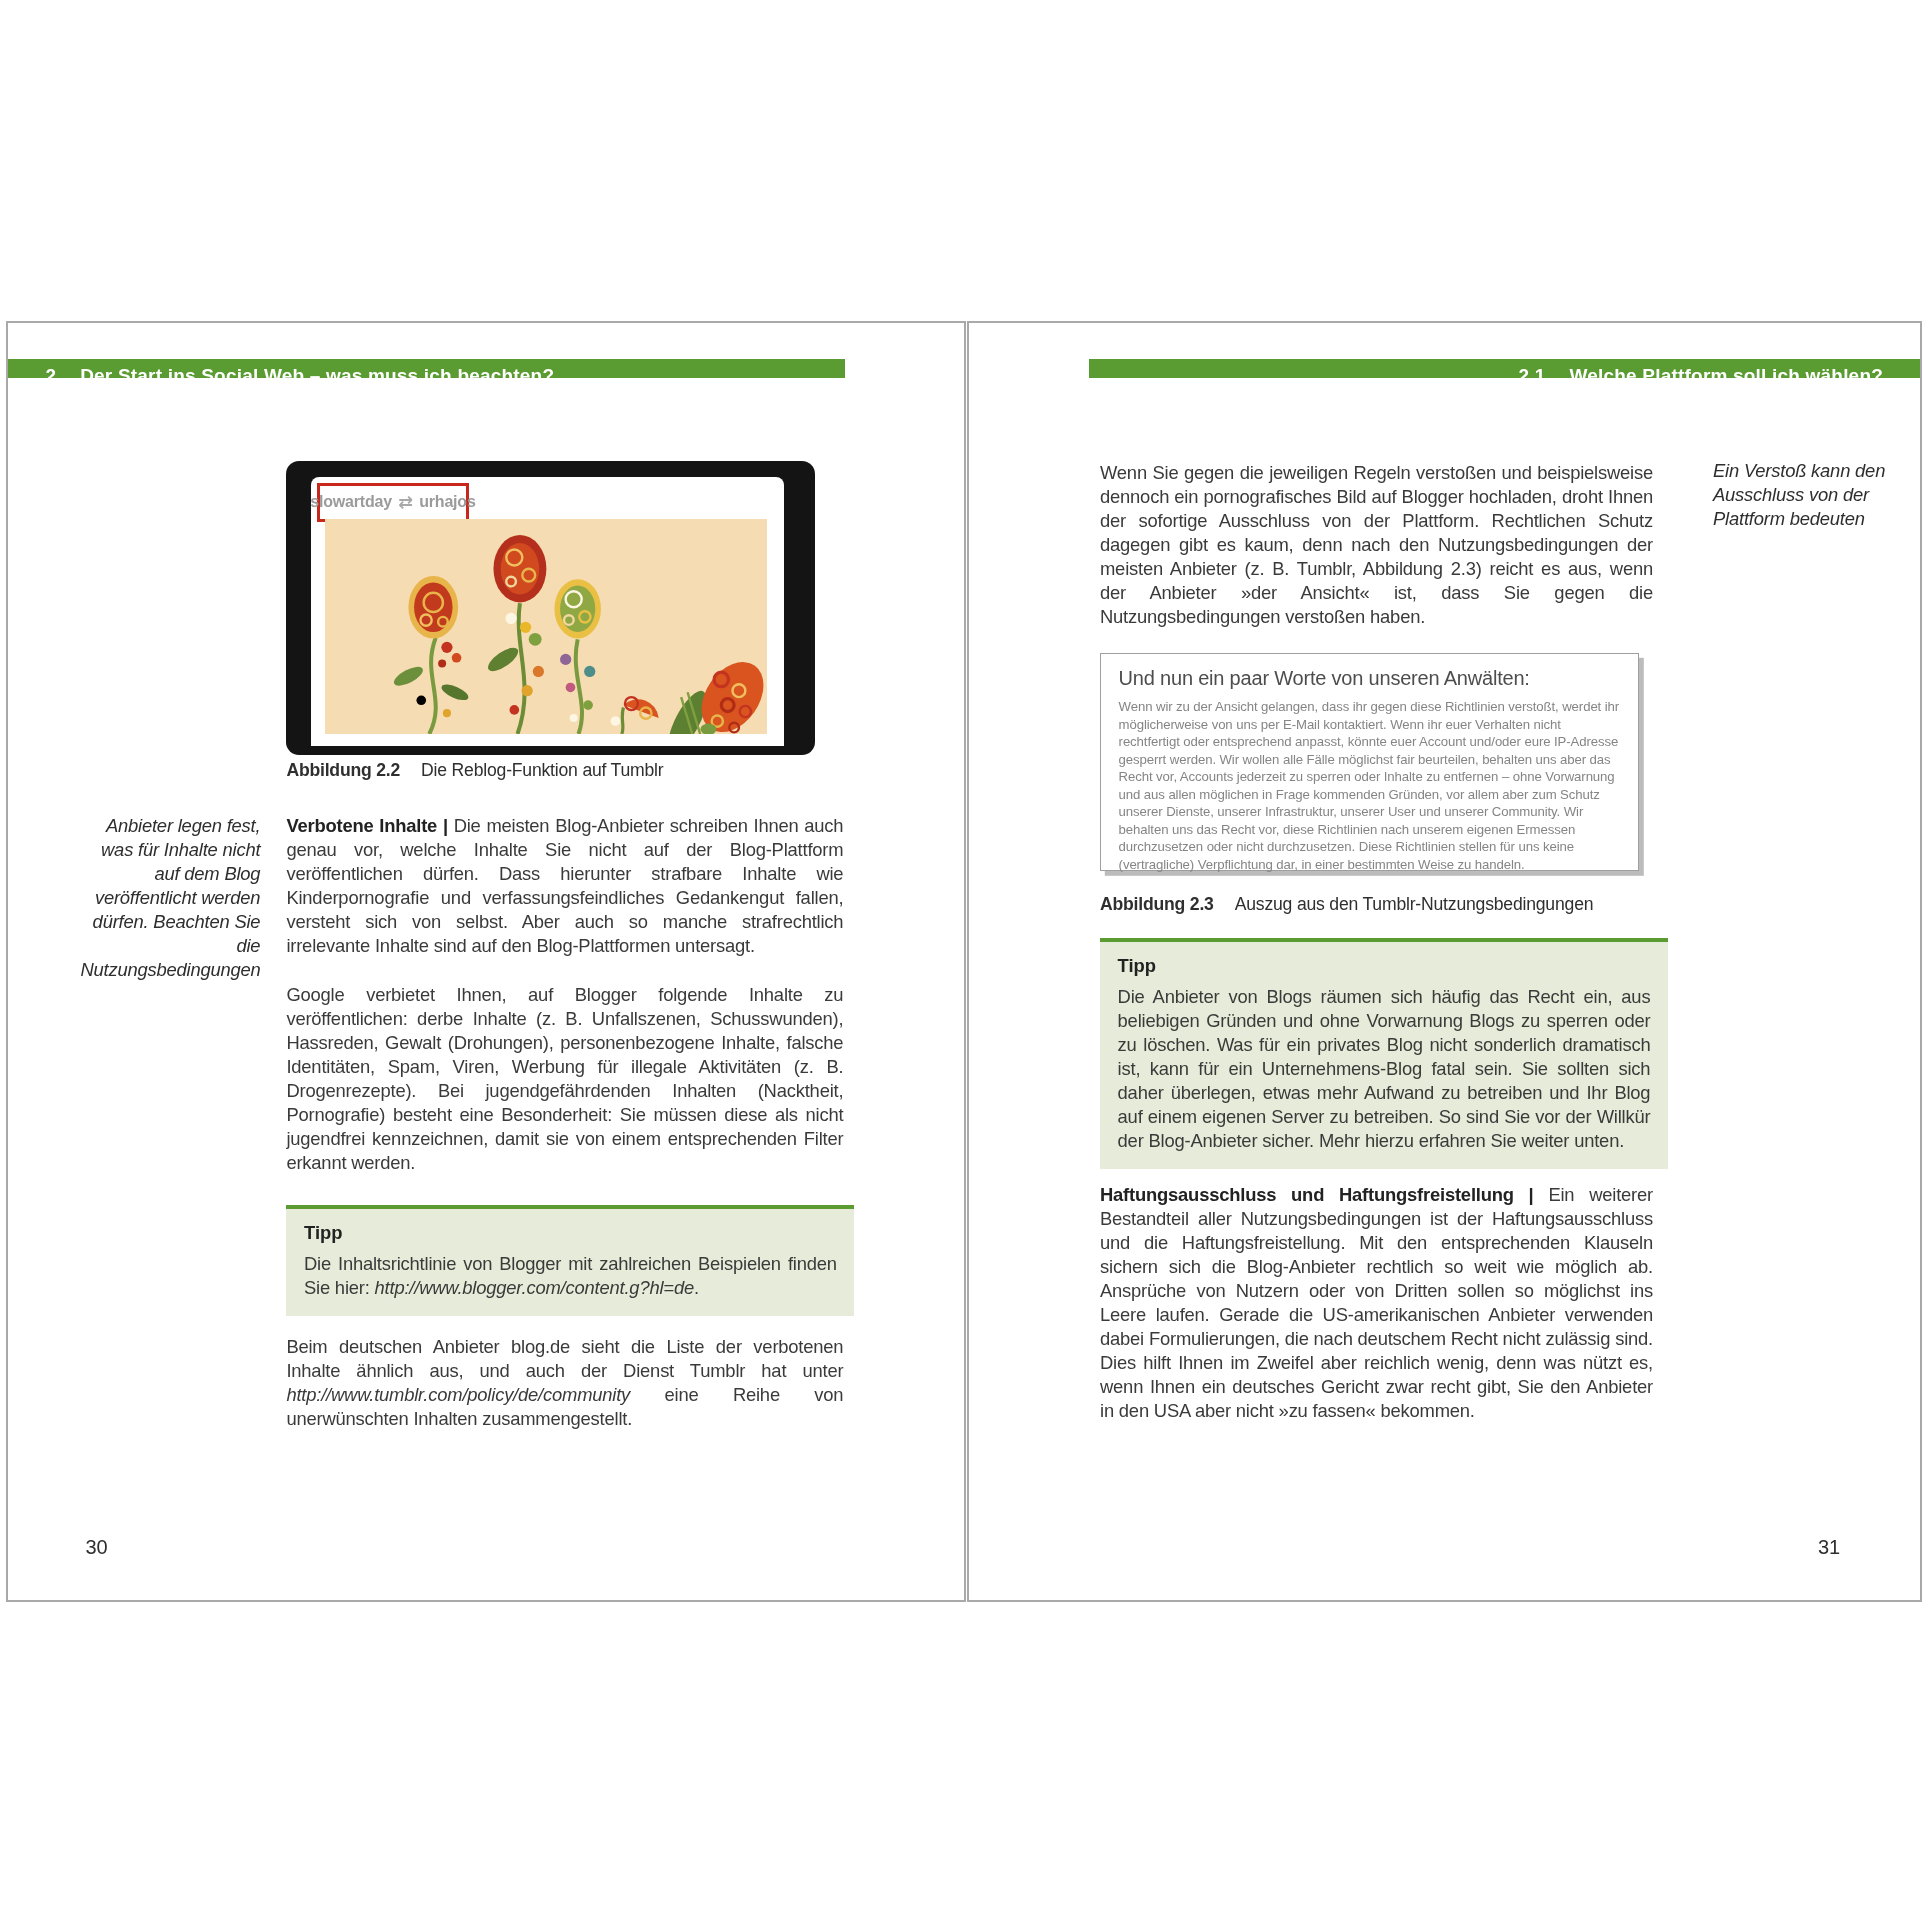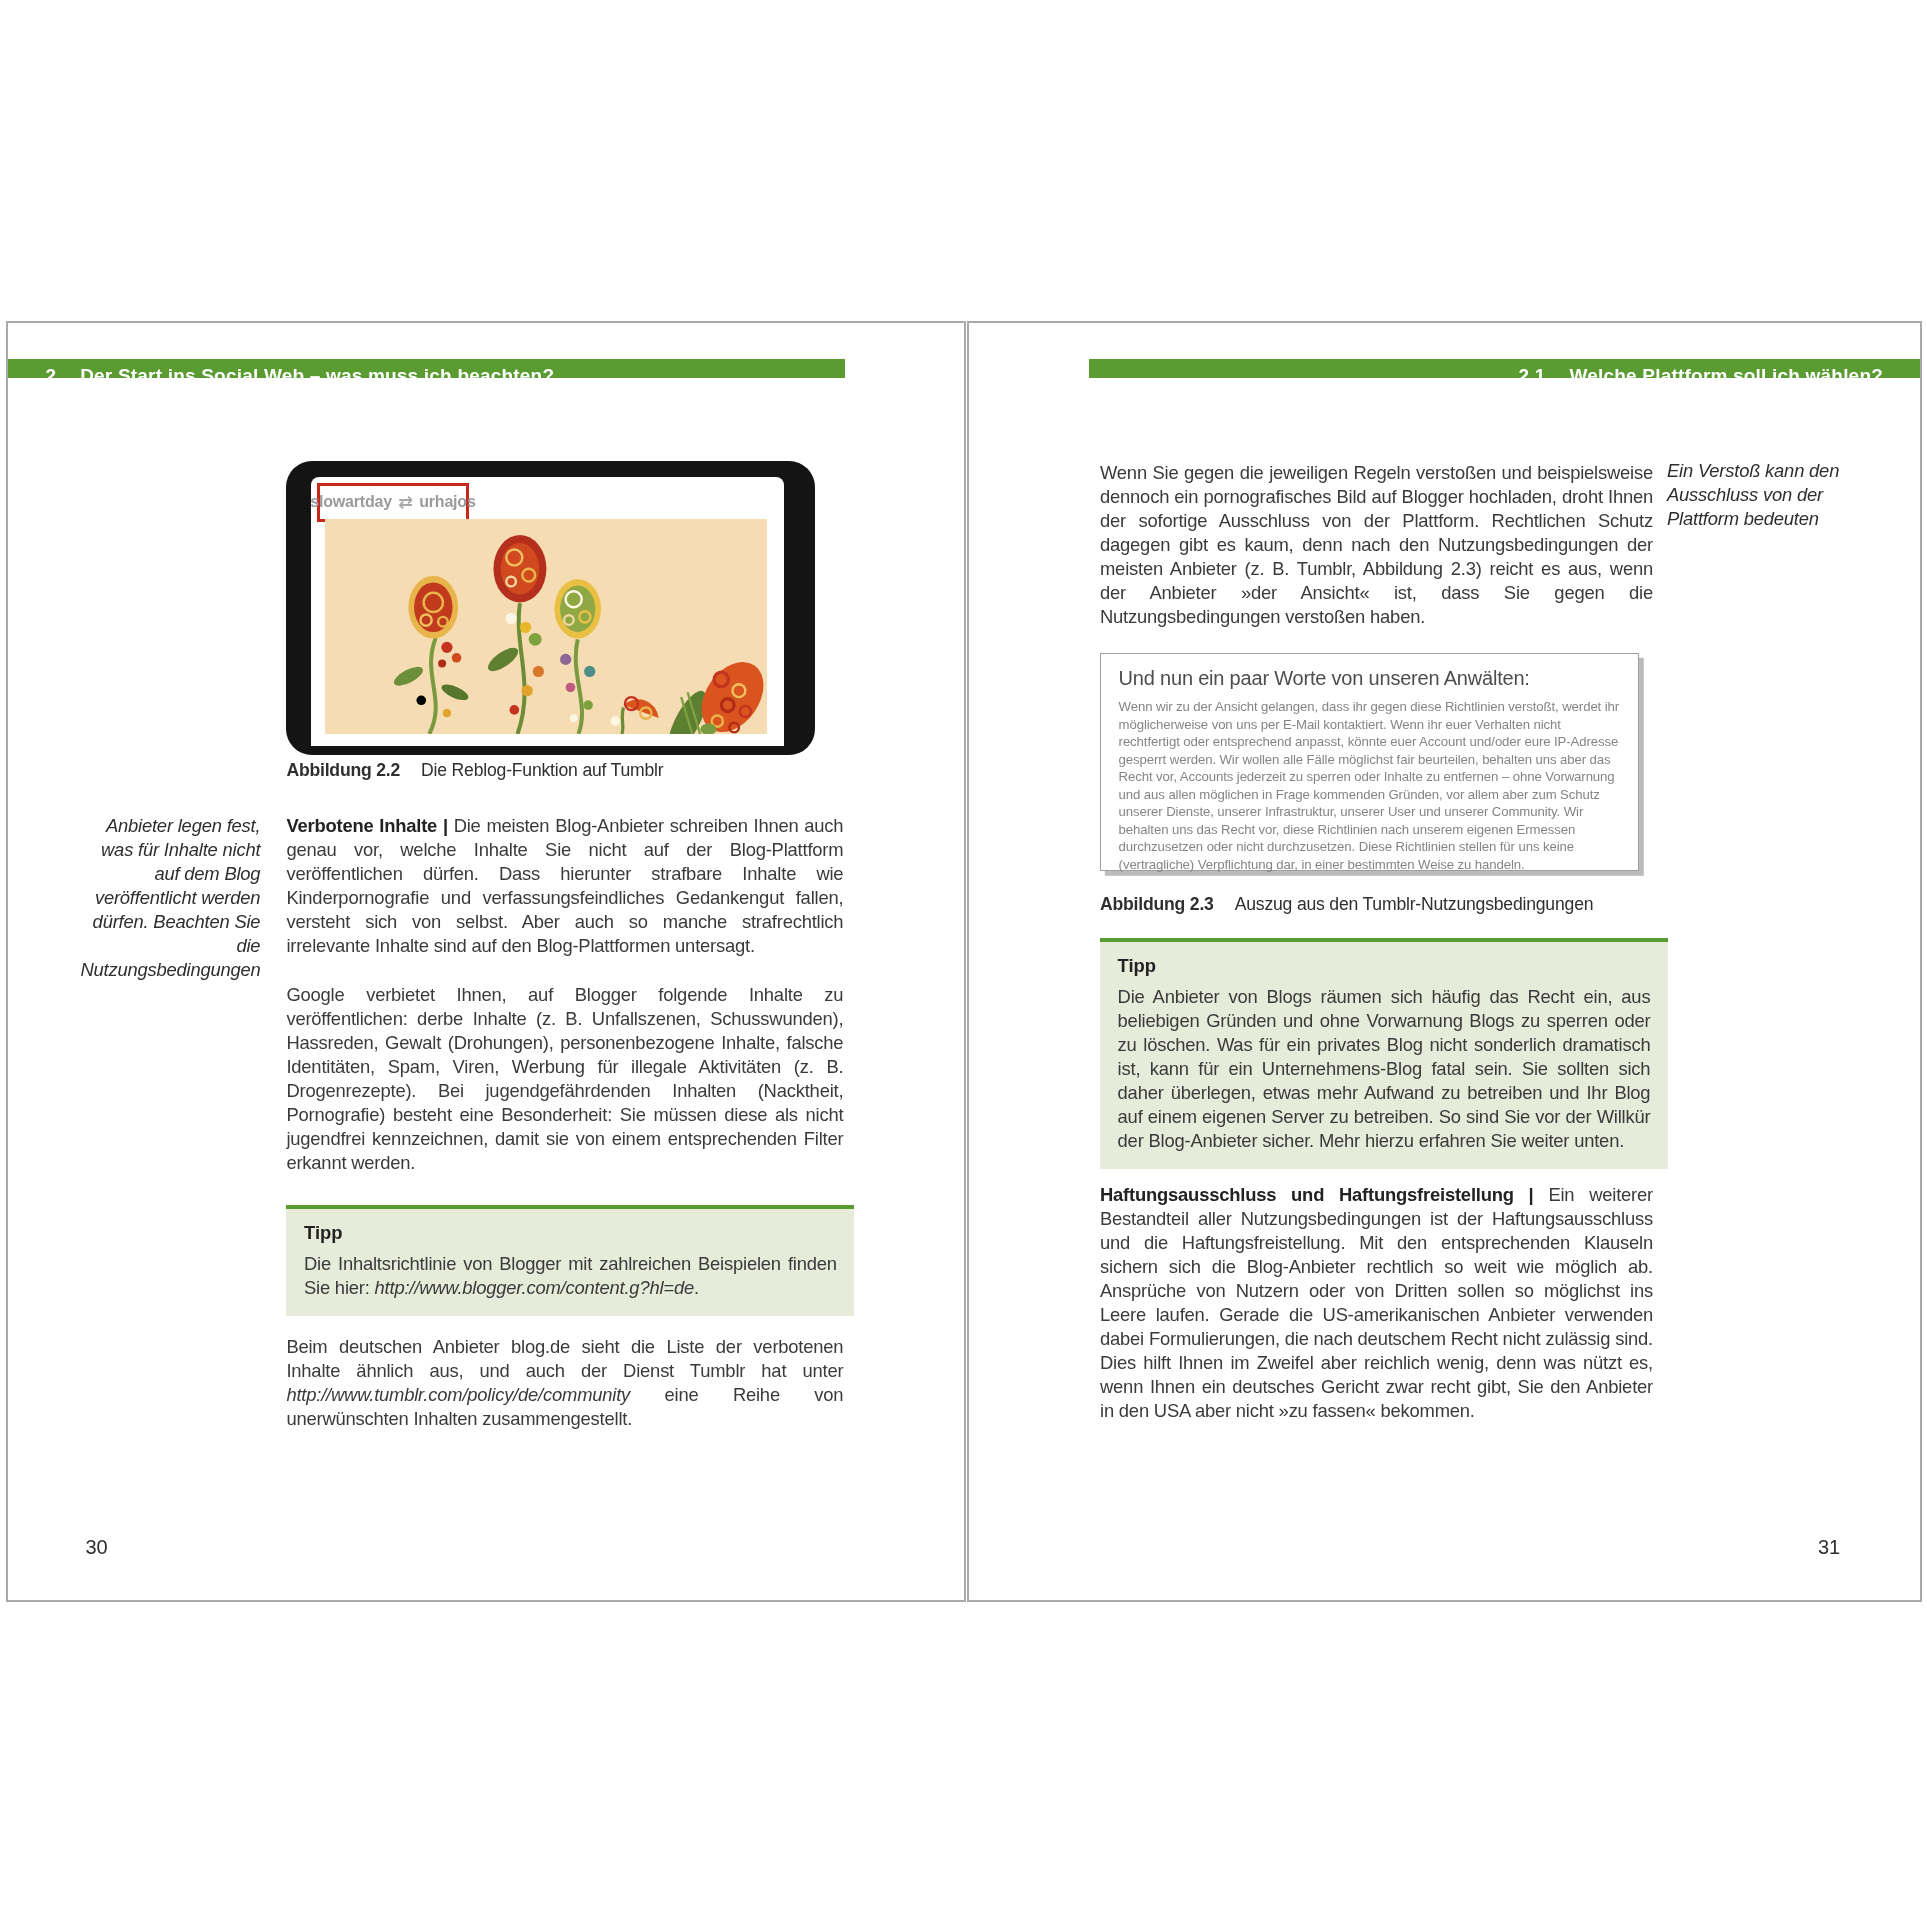--- a/index.html
+++ b/index.html
@@ -25,21 +25,21 @@
   .caption .cap-text{margin-left:21px;}
 
   .tipp{position:absolute;background:#e6ecd9;border-top:4.8px solid #5a9c32;box-sizing:border-box;
         padding:13px 17.6px 16px 17.6px;}
   .tipp .tipp-title{font-size:18.4px;font-weight:bold;color:#222;margin-bottom:8px;}
   .tipp .tipp-body{font-size:18.4px;line-height:24px;text-align:justify;letter-spacing:-0.2px;color:#3a3a3a;}
 
   .pagenum{position:absolute;font-size:20px;color:#2e2e2e;}
 
   
-  .tablet{position:absolute;left:278px;top:138px;width:529px;height:294px;background:#141414;border-radius:26px;}
+  .tablet{position:absolute;left:278px;top:138px;width:529px;height:294px;background:#141414;border-radius:13px;}
   .tablet-card{position:absolute;left:25px;top:16px;width:473px;height:269px;background:#ffffff;border-radius:8px 8px 0 0;overflow:hidden;}
   .reblog-box{position:absolute;left:5.6px;top:5.6px;width:146px;height:33px;border:3.2px solid #c8271b;
               display:flex;align-items:center;justify-content:center;gap:6.4px;
               font-size:16px;font-weight:600;color:#9b9b9b;letter-spacing:-0.2px;}
   .reblog-box .ric{font-size:17.6px;color:#a8a8a8;font-weight:bold;}
   .artwork{position:absolute;left:13.6px;top:42px;width:442px;height:215px;}
 
   
   .quote-box{position:absolute;left:131px;top:330px;width:539px;height:218px;background:#ffffff;
              border:1.6px solid #9f9f9f;box-sizing:border-box;box-shadow:4.8px 4.8px 0 #bcbcbc;}
@@ -154,21 +154,21 @@
   </div>
 
   <div class="page page-right">
 
     <div class="greenbar" style="left:120px;right:0;top:36px;text-align:right;padding-right:37px;box-sizing:border-box;">
       <span class="num">2.1</span><span>Welche Plattform soll ich wählen?</span>
     </div>
 
     <div class="body-text" style="left:131px;top:138px;width:553px;">Wenn Sie gegen die jeweiligen Regeln verstoßen und beispielsweise dennoch ein pornografisches Bild auf Blogger hochladen, droht Ihnen der sofortige Ausschluss von der Plattform. Rechtlichen Schutz dagegen gibt es kaum, denn nach den Nutzungsbedingungen der meisten Anbieter (z. B. Tumblr, Abbildung 2.3) reicht es aus, wenn der Anbieter »der Ansicht« ist, dass Sie gegen die Nutzungsbedingungen verstoßen haben.</div>
 
-    <div class="margin-note" style="left:698px;top:136px;width:202px;text-align:left;">Ein Verstoß kann den Ausschluss von der Plattform bedeuten</div>
+    <div class="margin-note" style="left:744px;top:136px;width:202px;text-align:left;">Ein Verstoß kann den Ausschluss von der Plattform bedeuten</div>
 
     <div class="quote-box">
       <div class="quote-heading">Und nun ein paar Worte von unseren Anwälten:</div>
       <div class="quote-body">Wenn wir zu der Ansicht gelangen, dass ihr gegen diese Richtlinien verstoßt, werdet ihr möglicherweise von uns per E-Mail kontaktiert. Wenn ihr euer Verhalten nicht rechtfertigt oder entsprechend anpasst, könnte euer Account und/oder eure IP-Adresse gesperrt werden. Wir wollen alle Fälle möglichst fair beurteilen, behalten uns aber das Recht vor, Accounts jederzeit zu sperren oder Inhalte zu entfernen – ohne Vorwarnung und aus allen möglichen in Frage kommenden Gründen, vor allem aber zum Schutz unserer Dienste, unserer Infrastruktur, unserer User und unserer Community. Wir behalten uns das Recht vor, diese Richtlinien nach unserem eigenen Ermessen durchzusetzen oder nicht durchzusetzen. Diese Richtlinien stellen für uns keine (vertragliche) Verpflichtung dar, in einer bestimmten Weise zu handeln.</div>
     </div>
 
     <div class="caption" style="left:131px;top:571px;">
       <span class="cap-label">Abbildung 2.3</span><span class="cap-text">Auszug aus den Tumblr-Nutzungsbedingungen</span>
     </div>
 

